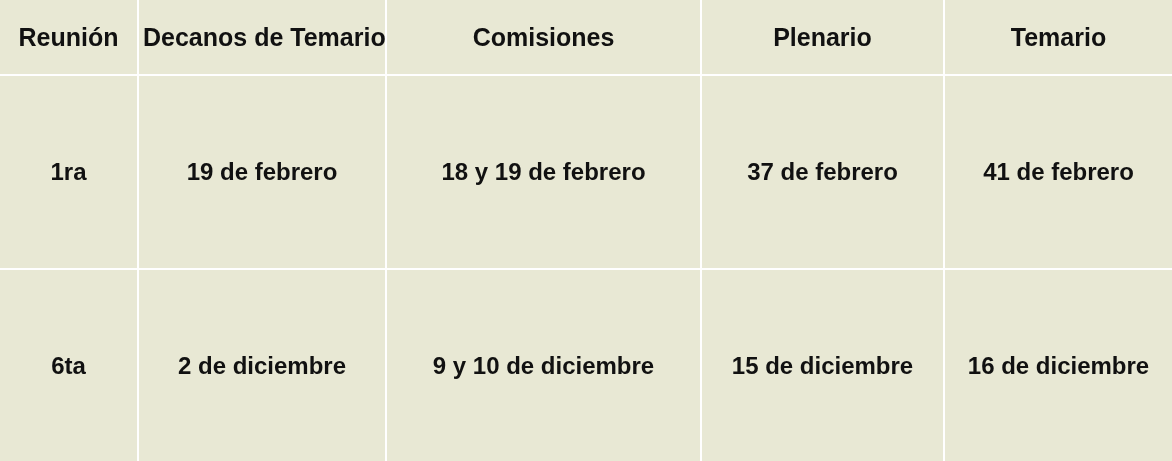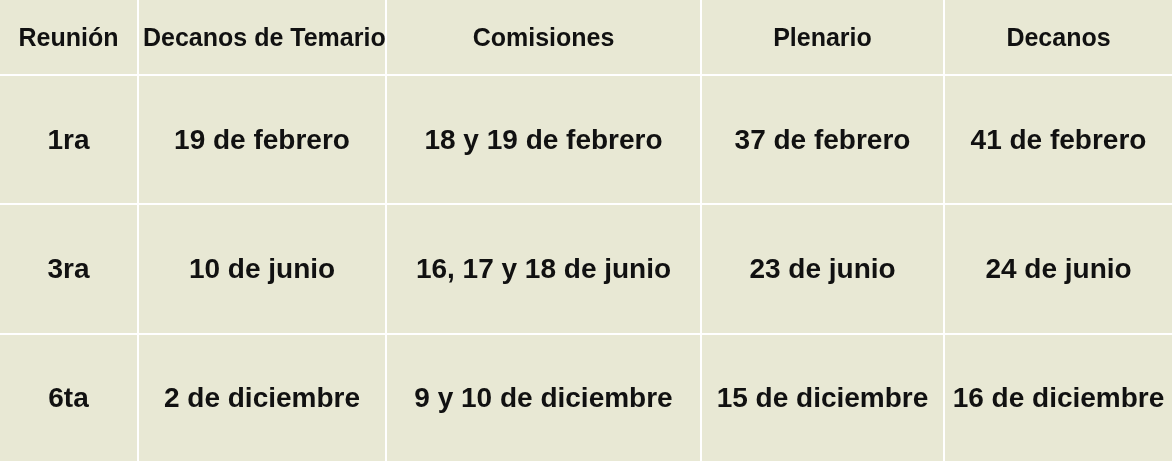--- a/index.html
+++ b/index.html
@@ -28,21 +28,21 @@
     font-weight: bold;
     padding: 2px 4px;
     white-space: nowrap;
     overflow: hidden;
   }
   #schedule-table thead th {
     font-size: 25px;
     height: 70px;
   }
   #schedule-table tbody td {
-    font-size: 28px;
+    font-size: 24px;
     height: 65px;
   }
   
   #schedule-table tr > *:first-child { border-left: none; }
   #schedule-table tr > *:last-child  { border-right: none; }
   #schedule-table thead tr th { border-top: none; }
   #schedule-table tbody tr:last-child td { border-bottom: none; }
 
   .col-reunion    { width: 138px; }
   .col-cierre     { width: 248px; }
@@ -60,37 +60,30 @@
     <col class="col-comisiones">
     <col class="col-decanos">
     <col class="col-plenario">
   </colgroup>
   <thead>
     <tr>
       <th>Reunión</th>
       <th>Decanos de Temario</th>
       <th>Comisiones</th>
       <th>Plenario</th>
-      <th>Decanos</th>
+      <th>Temario</th>
     </tr>
   </thead>
   <tbody>
     <tr>
       <td>1ra</td>
       <td>19 de febrero</td>
       <td>18 y 19 de febrero</td>
       <td>37 de febrero</td>
       <td>41 de febrero</td>
-    </tr>
-    <tr>
-      <td>3ra</td>
-      <td>10 de junio</td>
-      <td>16, 17 y 18 de junio</td>
-      <td>23 de junio</td>
-      <td>24 de junio</td>
     </tr>
     <tr>
       <td>6ta</td>
       <td>2 de diciembre</td>
       <td>9 y 10 de diciembre</td>
       <td>15 de diciembre</td>
       <td>16 de diciembre</td>
     </tr>
   </tbody>
 </table>

